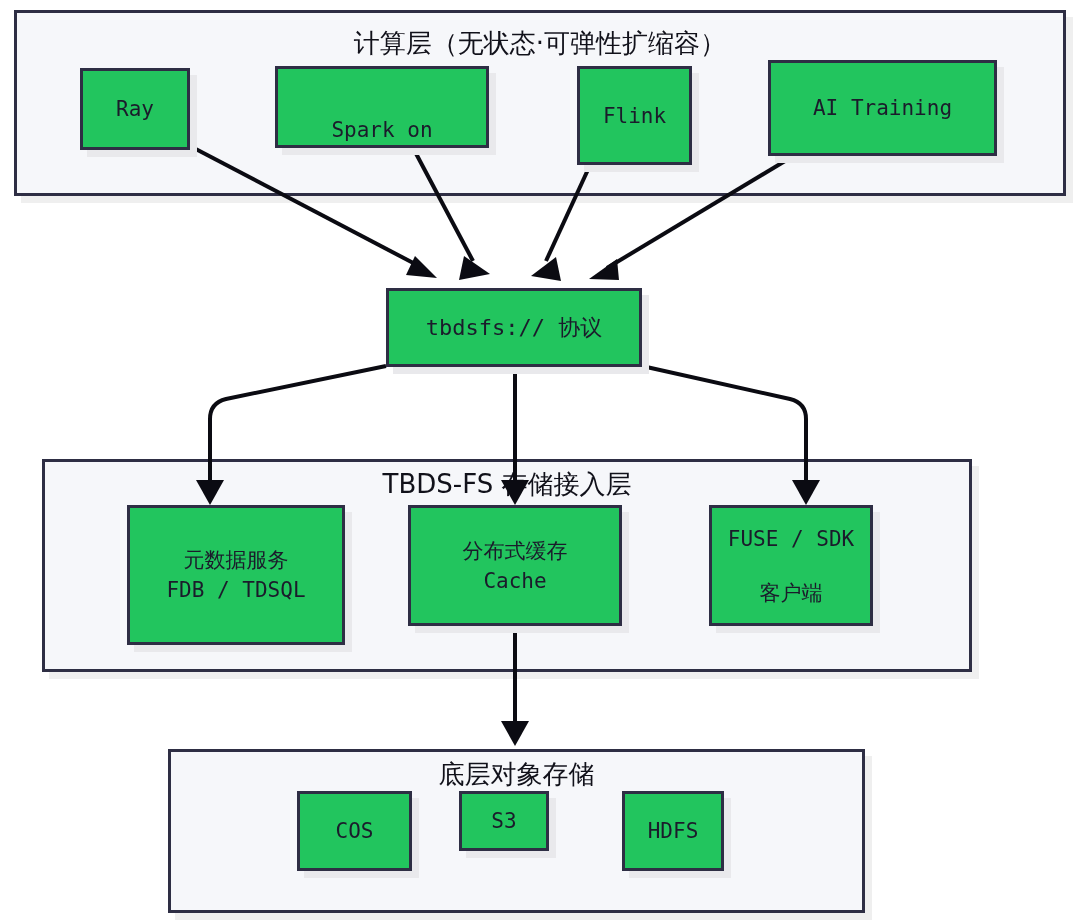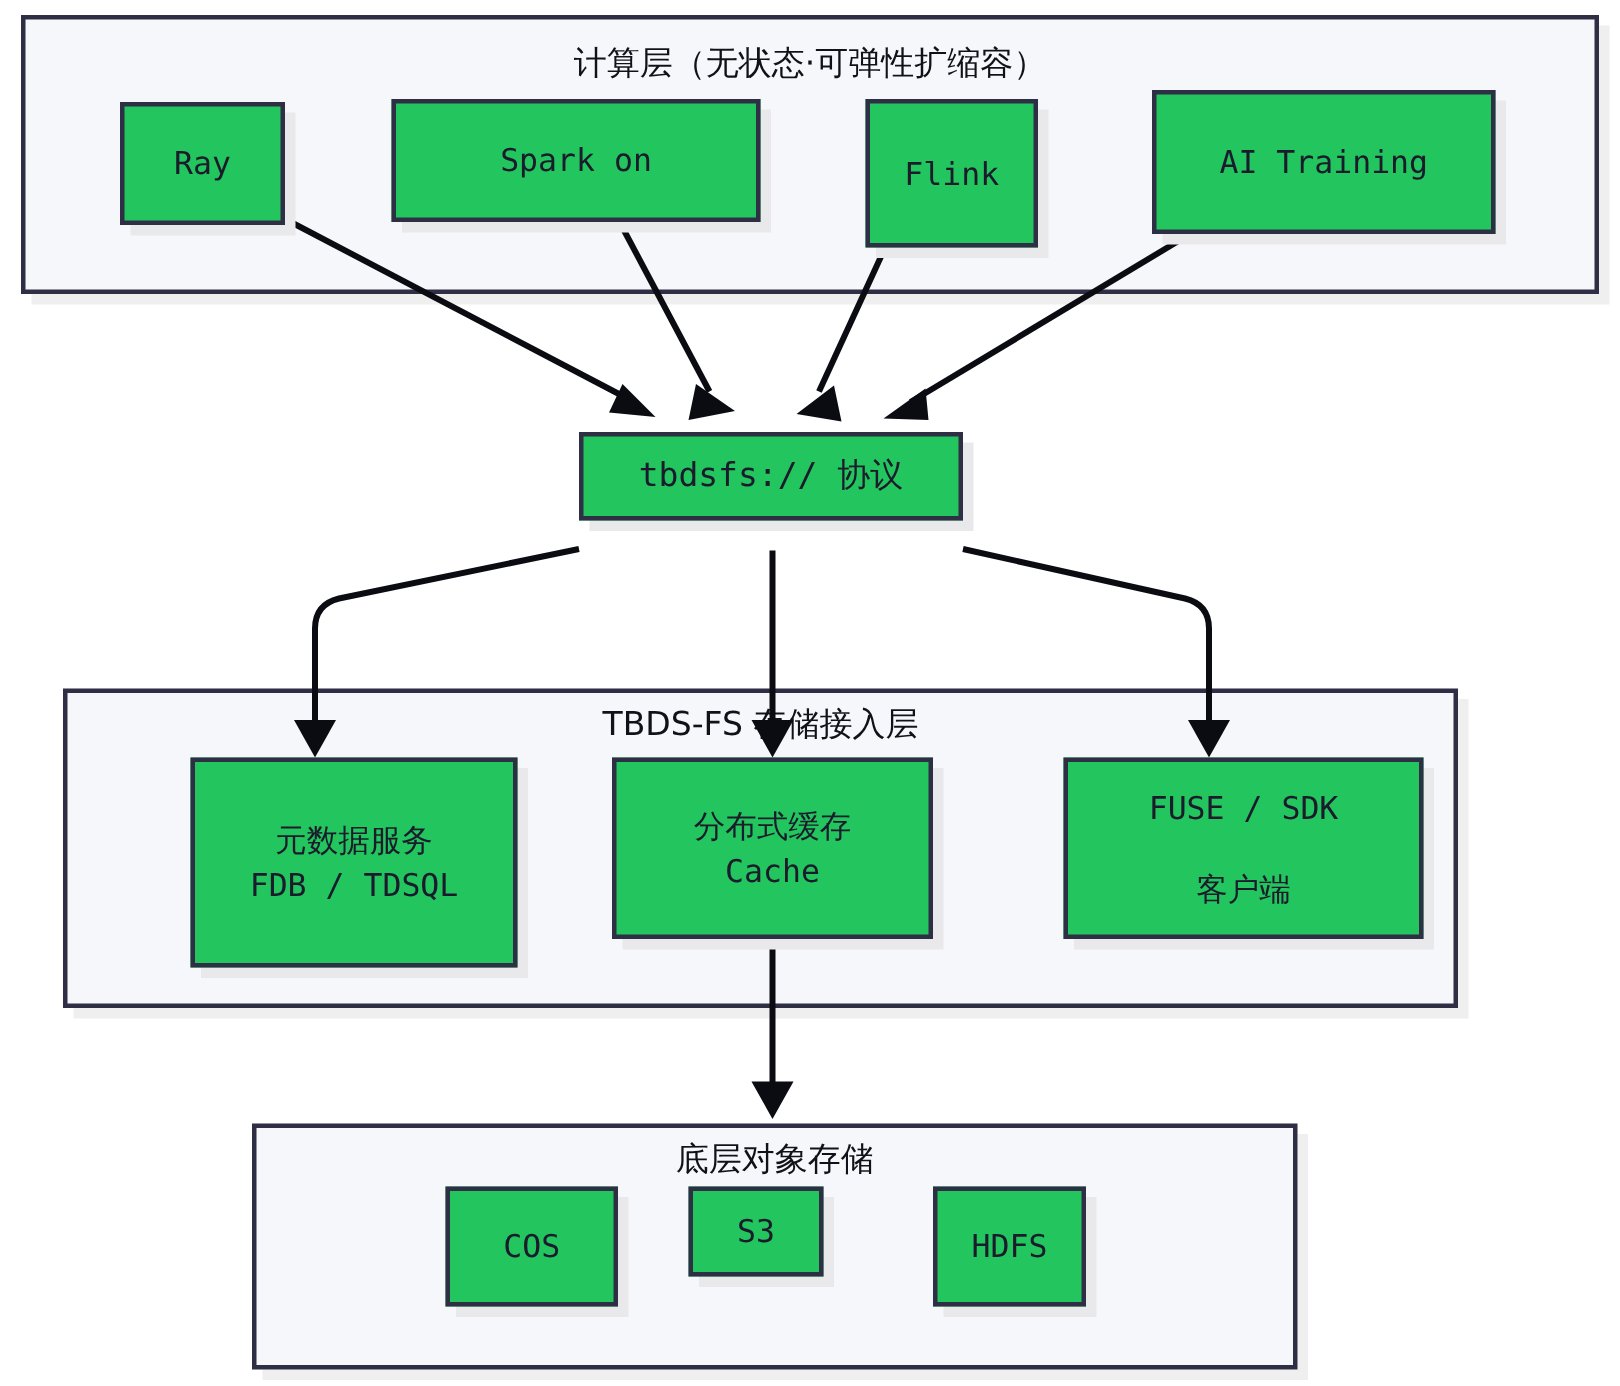--- a/index.html
+++ b/index.html
@@ -28,21 +28,21 @@
     border: 3px solid #2e2e44;
     box-shadow: 7px 7px 0 0 #efefef;
     box-sizing: border-box;
   }
   .layer-title {
     position: absolute;
     left: 0;
     right: 0;
     text-align: center;
     color: #11111a;
-    font-size: 22px;
+    font-size: 26px;
     line-height: 26px;
     white-space: nowrap;
     font-family: "DejaVu Sans", "Liberation Sans", sans-serif;
   }
 
   
   .node {
     position: absolute;
     background: #22c55e;
     border: 3px solid #2e2e44;
@@ -145,51 +145,51 @@
   </svg>
 
   <div class="layer" style="left:14px; top:10px; width:1052px; height:186px;">
     <div class="layer-title" style="top:17px;">计算层（无状态·可弹性扩缩容）</div>
   </div>
 
   <div class="node" style="left:80px; top:68px; width:110px; height:82px;">
     <span class="ln mono">Ray</span>
   </div>
 
-  <div class="node" style="left:261px; top:66px; width:246px; height:82px;">
+  <div class="node" style="left:275px; top:66px; width:214px; height:82px;justify-content:flex-end;">
     <span class="ln mono">Spark on</span>
   </div>
 
   <div class="node" style="left:577px; top:66px; width:115px; height:99px;">
     <span class="ln mono">Flink</span>
   </div>
 
   <div class="node" style="left:768px; top:60px; width:229px; height:96px;">
     <span class="ln mono">AI Training</span>
   </div>
 
-  <div class="node" id="protocol-node" style="left:386px; top:288px; width:256px; height:59px;">
+  <div class="node" id="protocol-node" style="left:386px; top:288px; width:256px; height:79px;">
     <span class="ln">tbdsfs:// 协议</span>
   </div>
 
   <div class="layer" style="left:42px; top:459px; width:930px; height:213px;">
     <div class="layer-title" style="top:9px;">TBDS-FS 存储接入层</div>
   </div>
 
   <div class="node cjk" style="left:103px; top:505px; width:218px; height:140px;margin-left:24px;">
     <span class="ln han">元数据服务</span>
     <span class="ln mono">FDB / TDSQL</span>
   </div>
 
   <div class="node cjk" style="left:408px; top:505px; width:214px; height:121px;">
     <span class="ln han">分布式缓存</span>
     <span class="ln mono">Cache</span>
   </div>
 
-  <div class="node cjk" style="left:709px; top:505px; width:240px; height:121px;gap:24px;">
+  <div class="node cjk" style="left:709px; top:505px; width:164px; height:121px;gap:24px;">
     <span class="ln mono">FUSE / SDK</span>
     <span class="ln han">客户端</span>
   </div>
 
   <div class="layer" style="left:168px; top:749px; width:697px; height:164px;">
     <div class="layer-title" style="top:9px;">底层对象存储</div>
   </div>
 
   <div class="node" style="left:297px; top:791px; width:115px; height:80px;">
     <span class="ln mono">COS</span>

